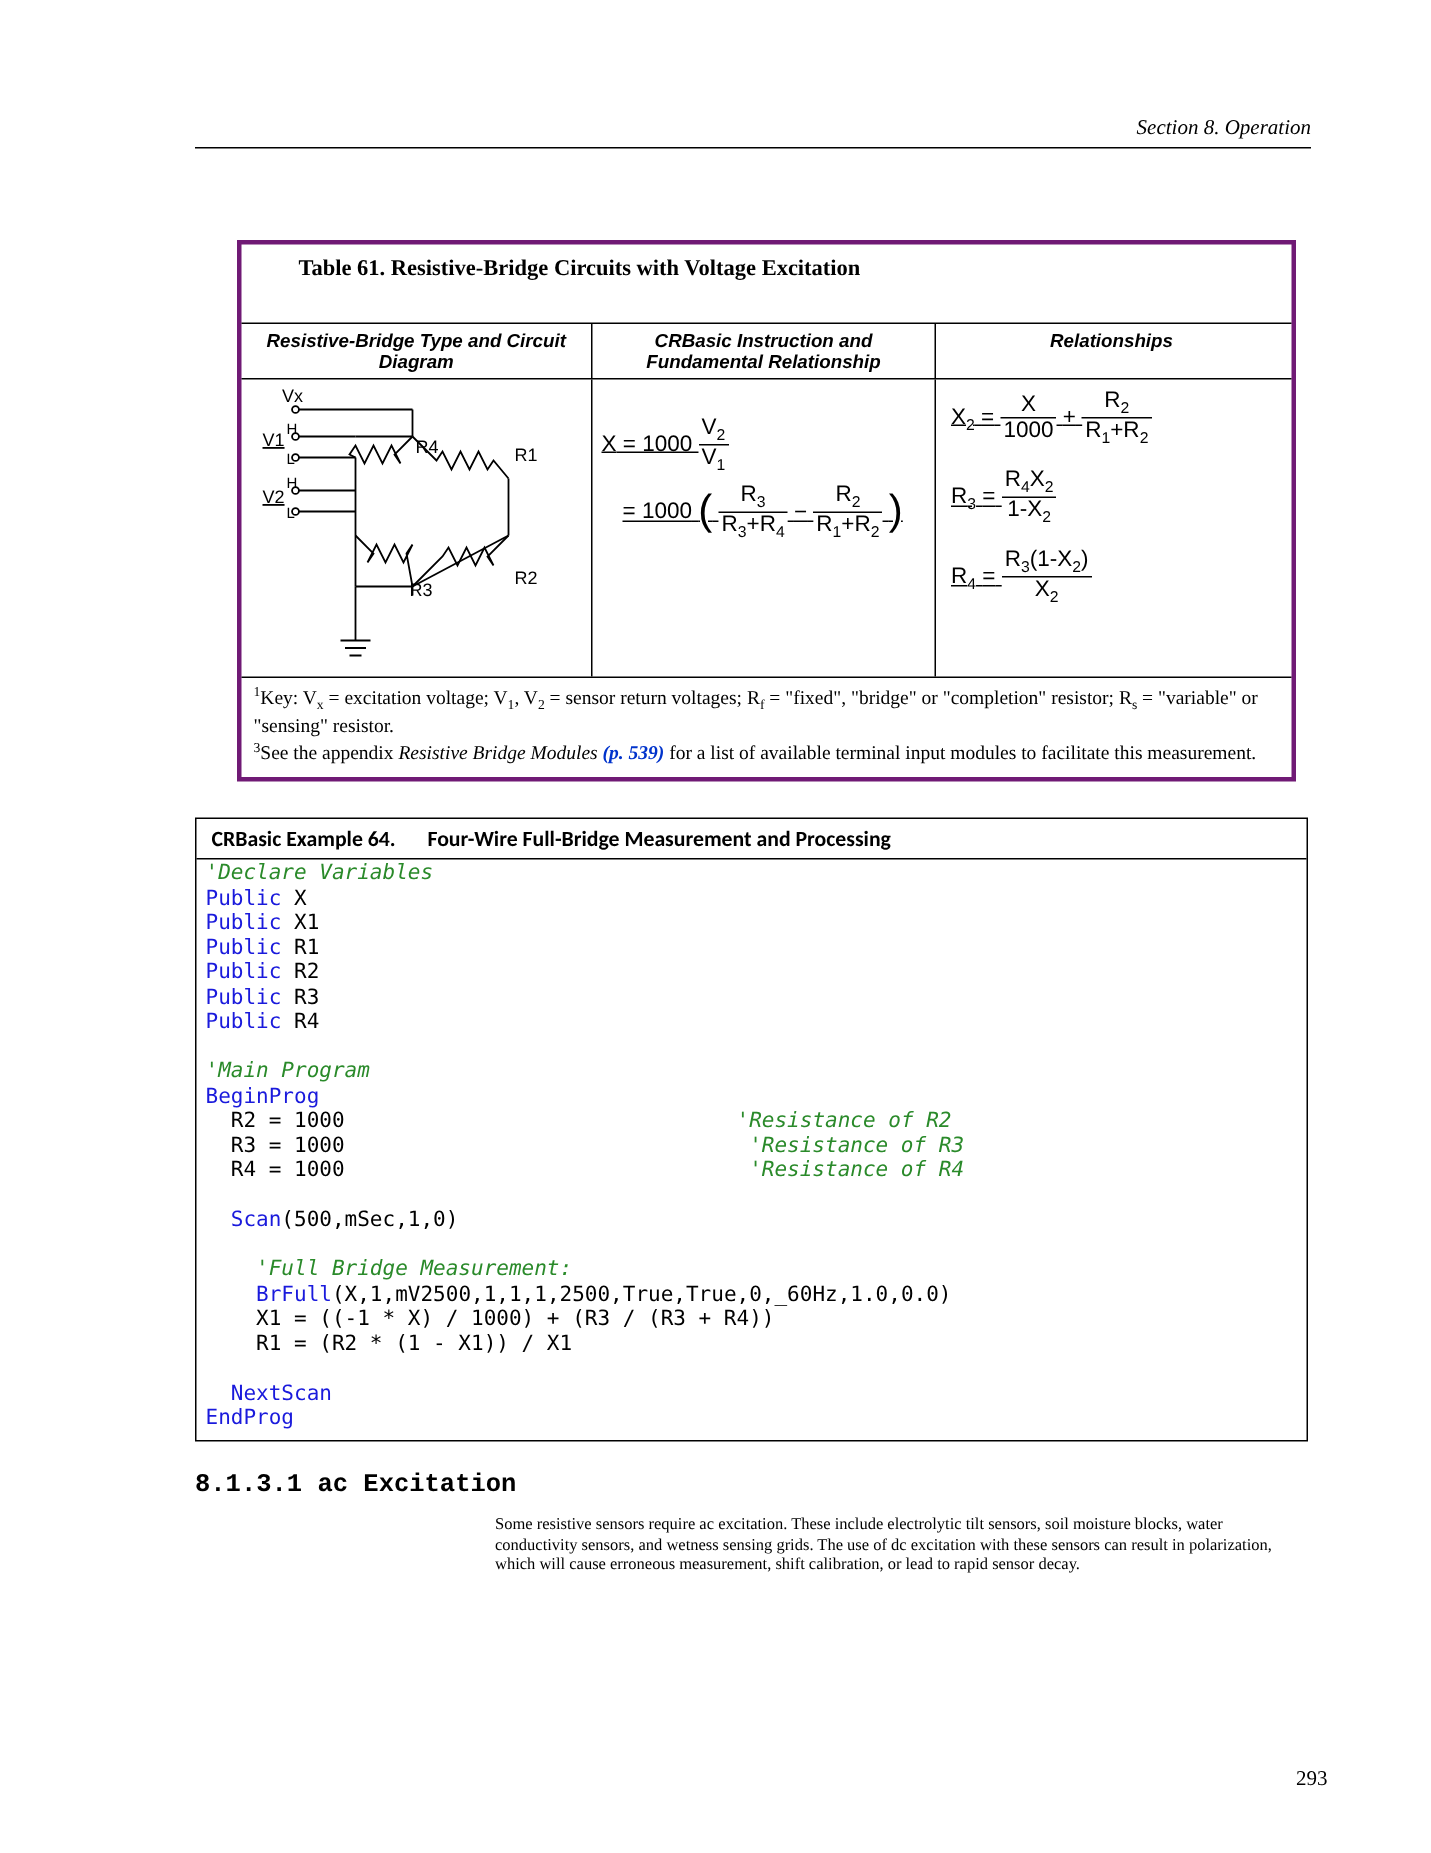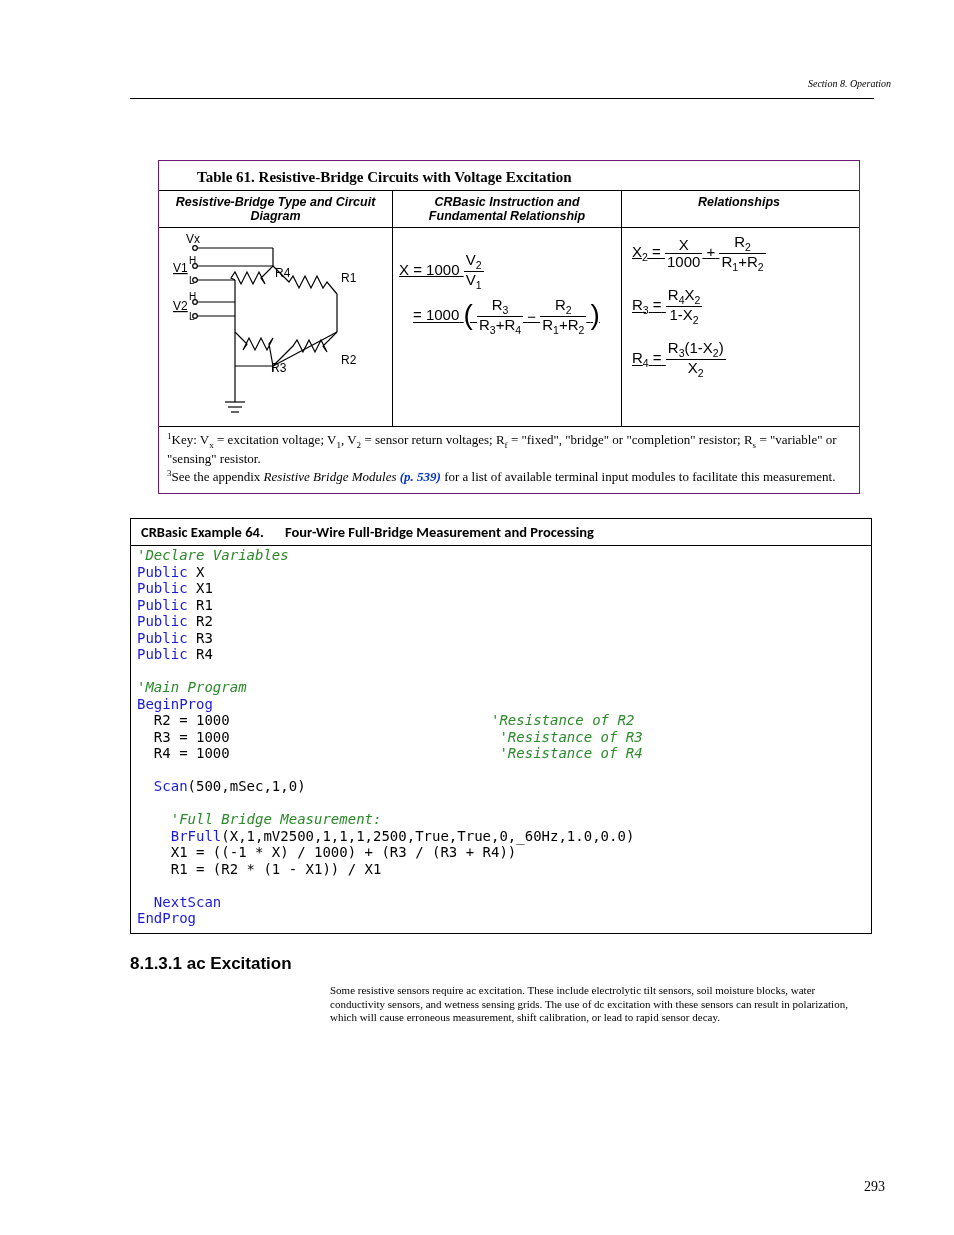--- a/index.html
+++ b/index.html
@@ -13,46 +13,47 @@
   .page {
     width: 954px;
     height: 1235px;
     position: relative;
     box-sizing: border-box;
     padding: 80px 80px 40px 130px;
   }
   .header-right {
     position: absolute;
     top: 78px;
-    right: 63px;
+    right: 80px;
     font-style: italic;
-    font-size: 10px;
+    font-size: 14px;
   }
   .header-rule {
     position: absolute;
     top: 98px;
     left: 130px;
     right: 80px;
     border-top: 1px solid #000;
   }
   .table-box {
     margin-top: 80px;
-    border: 1px solid #701a75;
+    border: 3px solid #701a75;
     width: 700px;
     margin-left: 28px;
   }
   .table-title {
     font-weight: bold;
     padding: 8px 10px 4px 38px;
     font-size: 15px;
   }
   .table-headers {
     display: flex;
     border-top: 1px solid #000;
     border-bottom: 1px solid #000;
+    margin-top: 23px;
   }
   .th1,.th2,.th3 {
     font-family: Arial, Helvetica, sans-serif;
     font-weight: bold;
     font-style: italic;
     font-size: 12.5px;
     text-align: center;
     padding: 4px 6px;
     box-sizing: border-box;
   }
@@ -103,21 +104,21 @@
   }
   .code-content {
     padding: 1px 6px 6px 6px;
     white-space: pre;
     line-height: 1.18;
   }
   .cm-g { color: #2a8a2a; font-style: italic; }
   .cm-b { color: #1a1adc; }
   .sec-heading {
     margin-top: 20px;
-    font-family: Liberation Sans, sans-serif;
+    font-family: Liberation Mono, monospace;
     font-weight: bold;
     font-size: 17px;
     margin-left: 0;
   }
   .body-text {
     margin-top: 10px;
     margin-left: 200px;
     width: 528px;
     font-size: 11px;
     line-height: 1.25;

